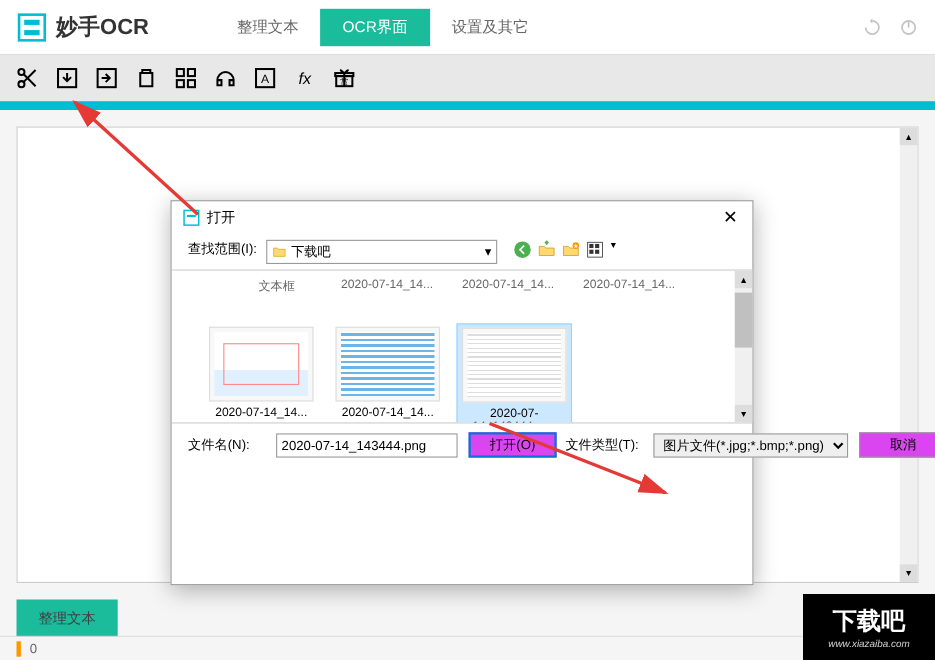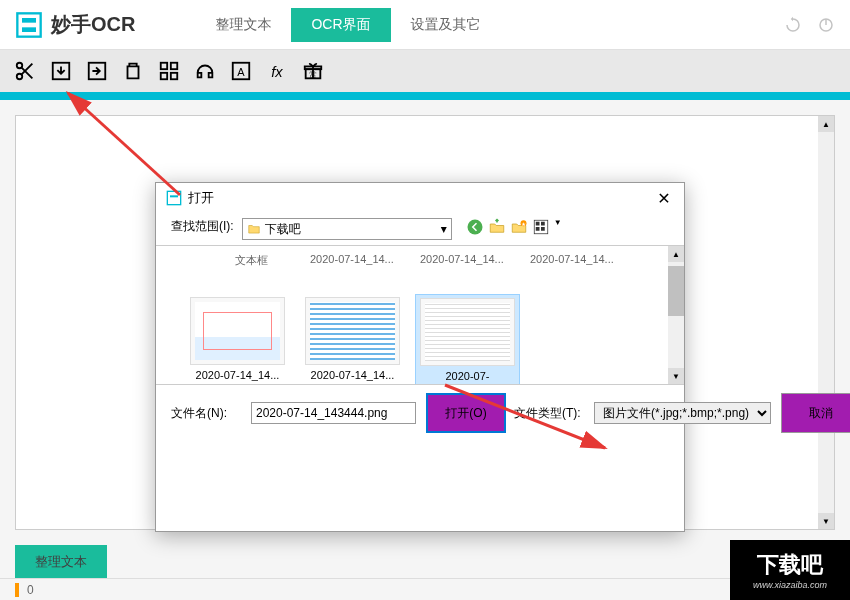--- a/index.html
+++ b/index.html
@@ -57,21 +57,21 @@
     .file-item.selected { background: #cce8ff; border: 1px solid #99d1ff; }
     .file-thumb { width: 95px; height: 68px; background: #f8f8f8; border: 1px solid #ddd; margin: 0 auto 4px; position: relative; overflow: hidden; }
     .thumb-content { position: absolute; inset: 4px; background: repeating-linear-gradient(0deg, #e0e0e0 0, #e0e0e0 1px, transparent 1px, transparent 4px); }
     .file-scrollbar { position: absolute; right: 0; top: 0; width: 16px; height: 100%; background: #f0f0f0; }
     .file-scroll-thumb { position: absolute; top: 20px; width: 100%; height: 50px; background: #c0c0c0; }
     
     .dialog-bottom { padding: 8px 15px; display: flex; flex-direction: row; gap: 8px; }
     .dialog-field { display: flex; align-items: center; gap: 10px; font-size: 12px; }
     .dialog-field label { width: 70px; }
     .field-input { flex: 1; max-width: 280px; height: 22px; border: 1px solid #999; padding: 0 4px; font-size: 12px; }
-    .dialog-btn { width: 80px; height: 40px; border: 1px solid #999; background: #a21caf; font-size: 12px; cursor: pointer; margin-left: auto; }
+    .dialog-btn { width: 80px; height: 23px; border: 1px solid #999; background: #d946ef; font-size: 12px; cursor: pointer; margin-left: auto; }
     .dialog-btn.primary { border: 2px solid #0078d4; }
     
     
     .arrow { position: absolute; pointer-events: none; }
     .arrow svg { overflow: visible; }
     
     
     .watermark { position: absolute; bottom: 0; right: 0; width: 120px; height: 60px; background: #000; color: #fff; display: flex; flex-direction: column; align-items: center; justify-content: center; font-size: 14px; }
     .watermark-title { font-size: 22px; font-weight: bold; }
     .watermark-url { font-size: 9px; opacity: 0.8; font-style: italic; }

